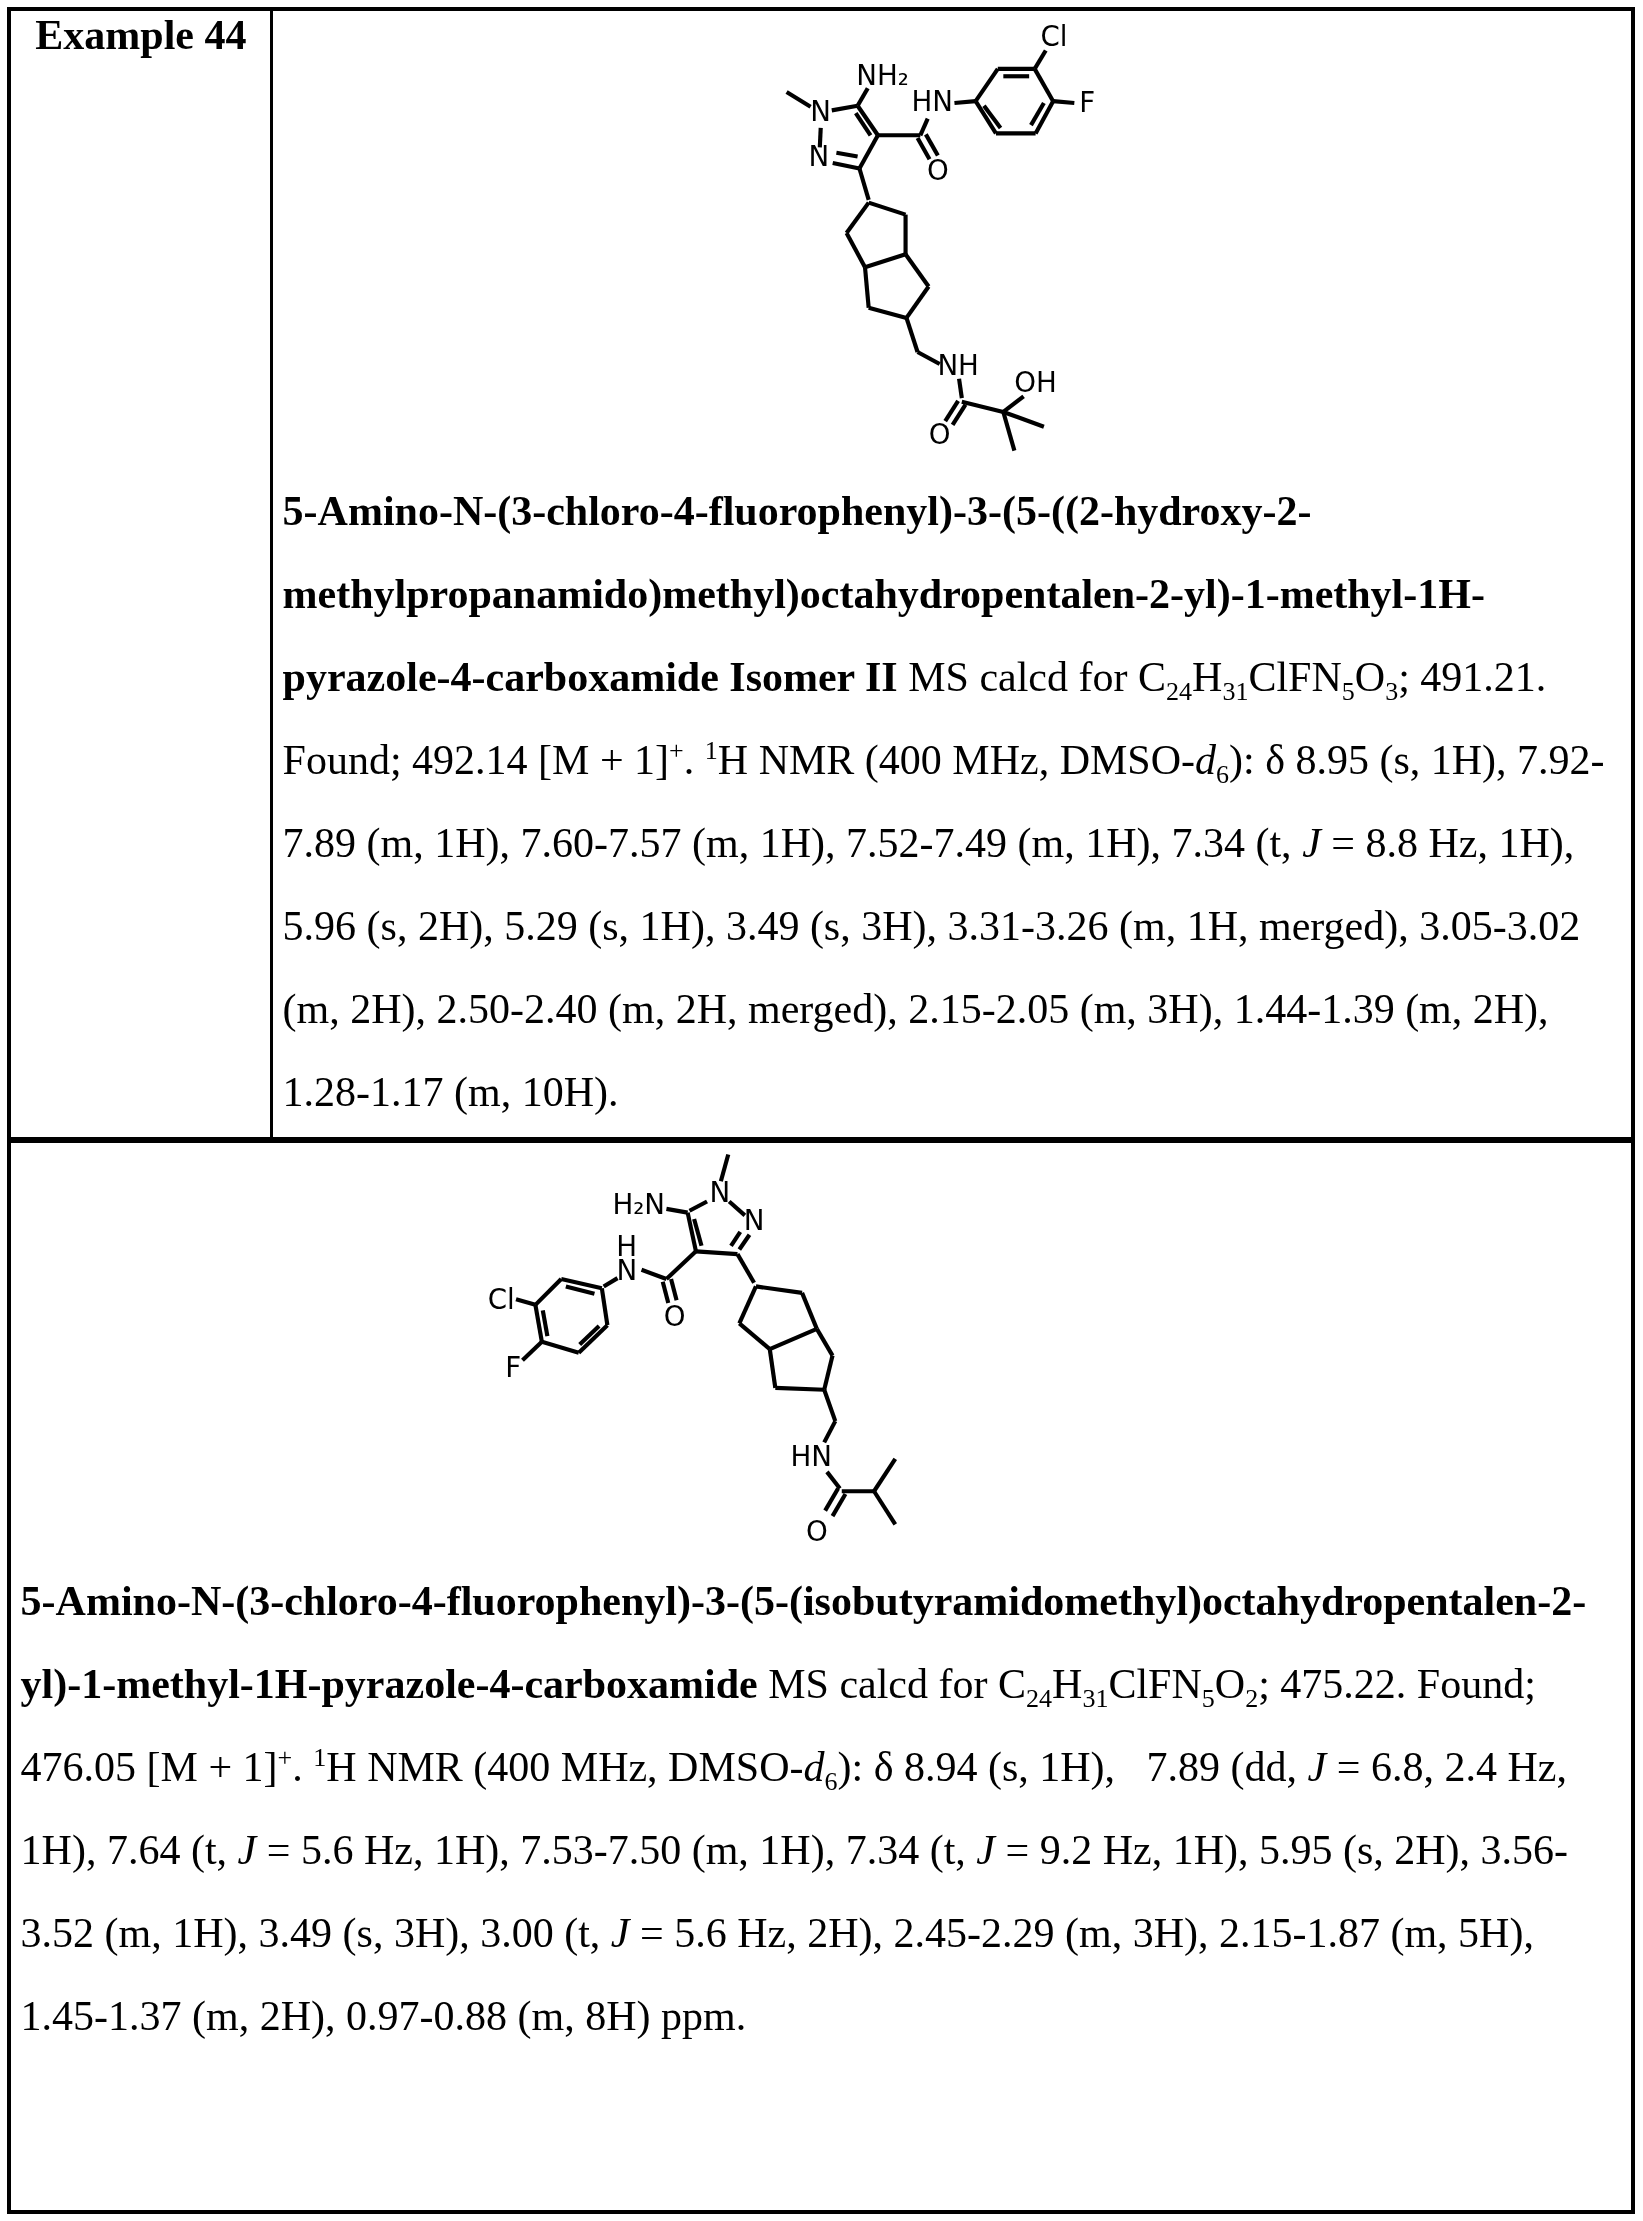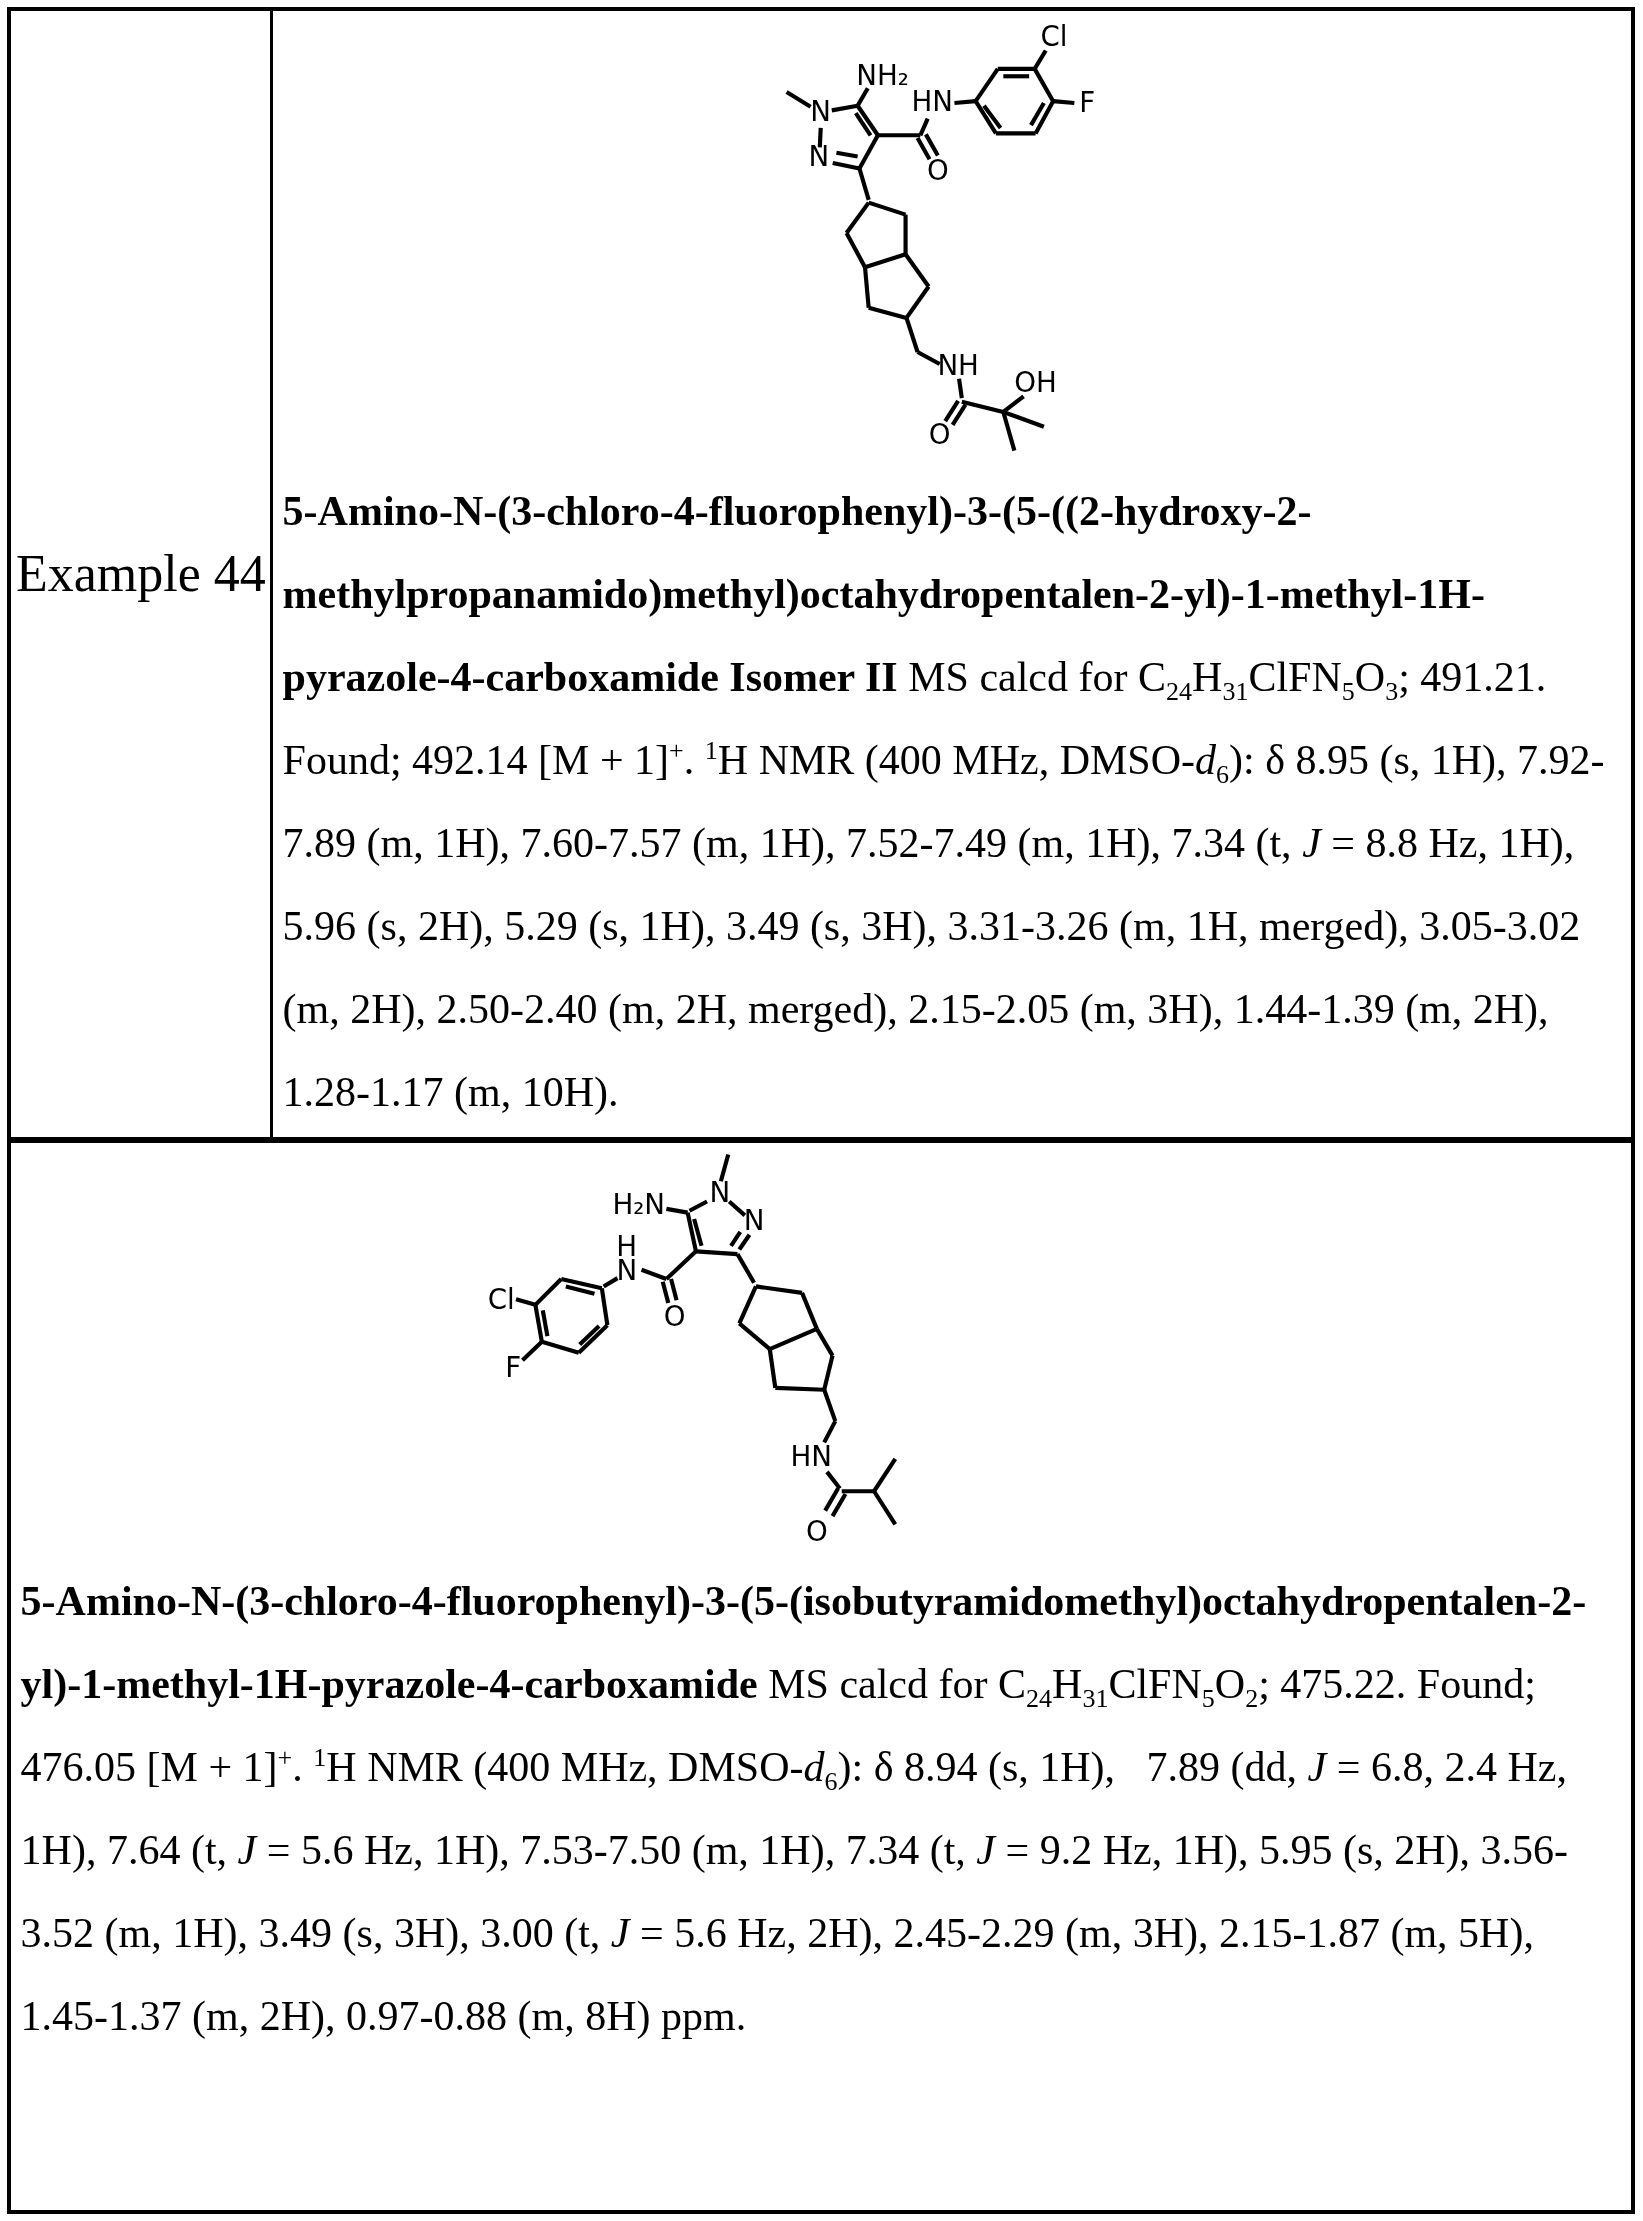--- a/index.html
+++ b/index.html
@@ -33,24 +33,24 @@
   .row-44 {
     height: 1126px;
     border-bottom: 6.5px solid #000;
     box-sizing: content-box;
   }
   .row-45 { flex: 1; }
   .label-cell {
     width: 259px;
     border-right: 3.7px solid #000;
     display: flex;
-    align-items: center;
     justify-content: center;
-    font-size: 52px;
+    font-size: 42px;
     flex: none;
+    font-weight: bold;
   }
   .content-cell {
     flex: 1;
     overflow: hidden;
     position: relative;
   }
   .struct { display: block; }
   .struct-44 { margin: 7.4px 0 0 497px; }
   .struct-45 { margin: 5.5px 0 0 457px; }
   .struct line {

